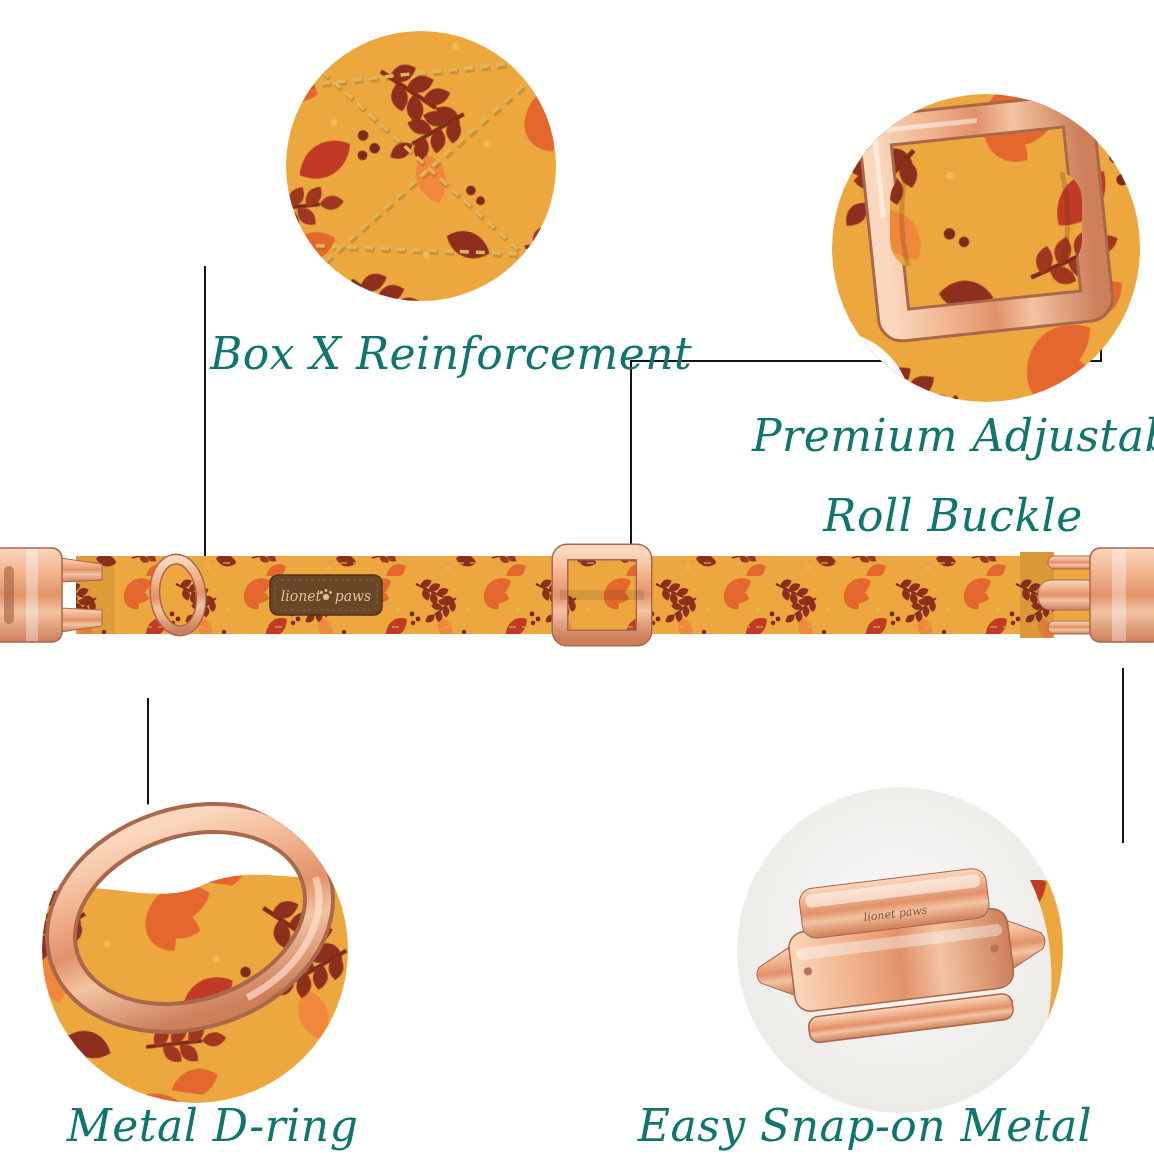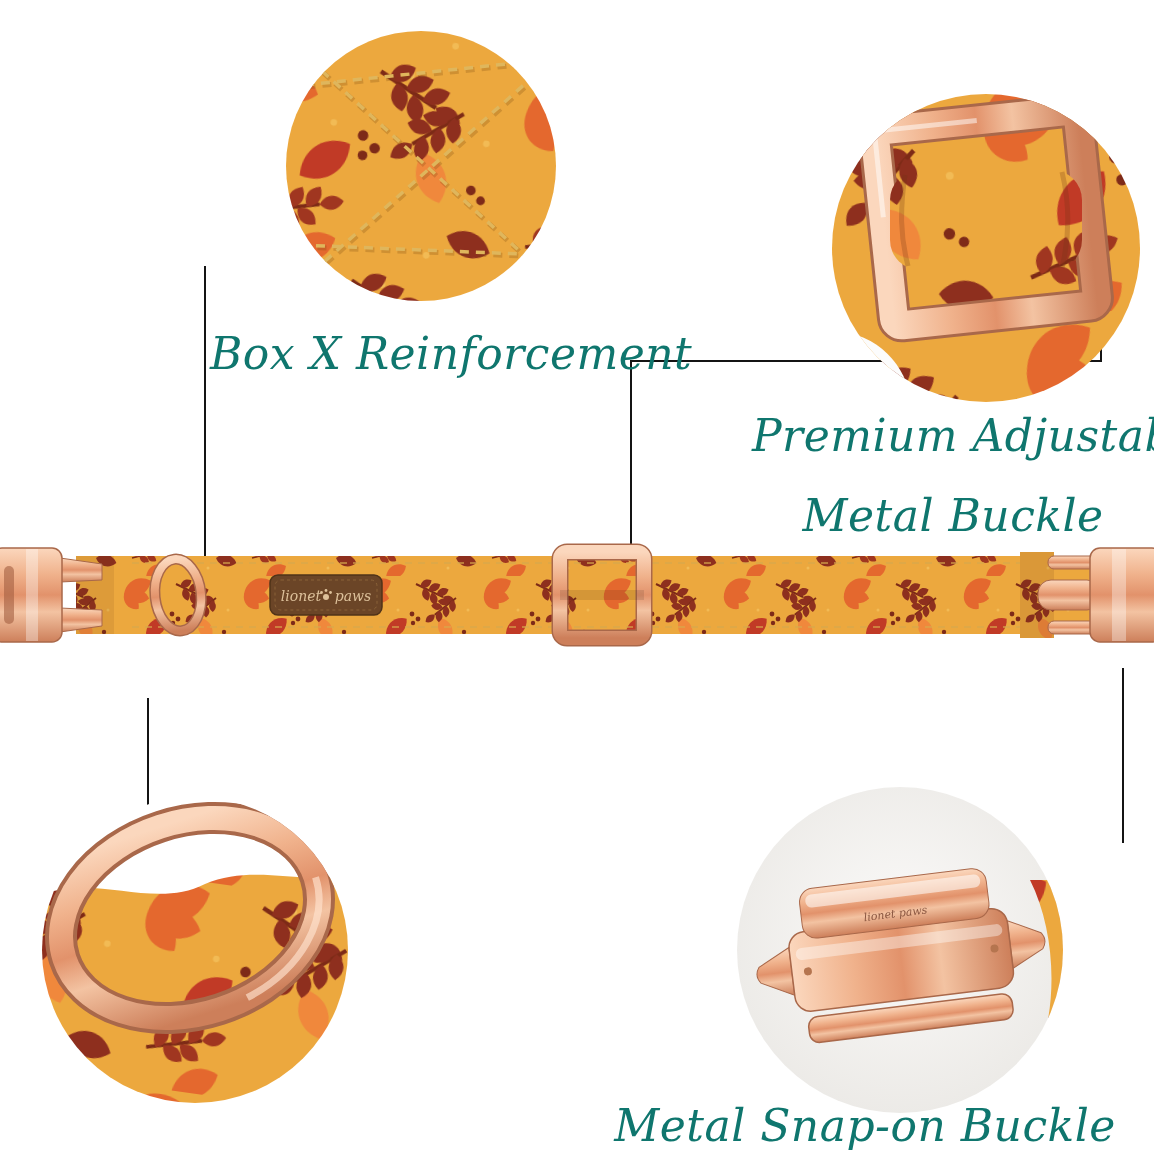--- a/index.html
+++ b/index.html
@@ -218,21 +218,24 @@
       </g>
     </g>
   </svg>
 
   <div class="label lbl2" style="left:210px;top:318px;width:406px;">
     <div class="ln">Box X Reinforcement</div>
   </div>
 
   <div class="label lbl2b" style="left:752px;top:396px;width:402px;">
     <div class="ln">Premium Adjustable</div>
-    <div class="ln">Metal Buckle</div>
-  </div>
-
+    <div class="ln">Roll Buckle</div>
+  </div>
+
+  <div class="label" style="left:60px;top:1100px;width:305px;">
+    <div class="ln">Metal D-ring</div>
+  </div>
 
   <div class="label" style="left:610px;top:1100px;width:510px;">
-    <div class="ln">Metal Snap-on Buckle</div>
+    <div class="ln">Easy Snap-on Metal</div>
   </div>
 
 </div>
 
 </body></html>

